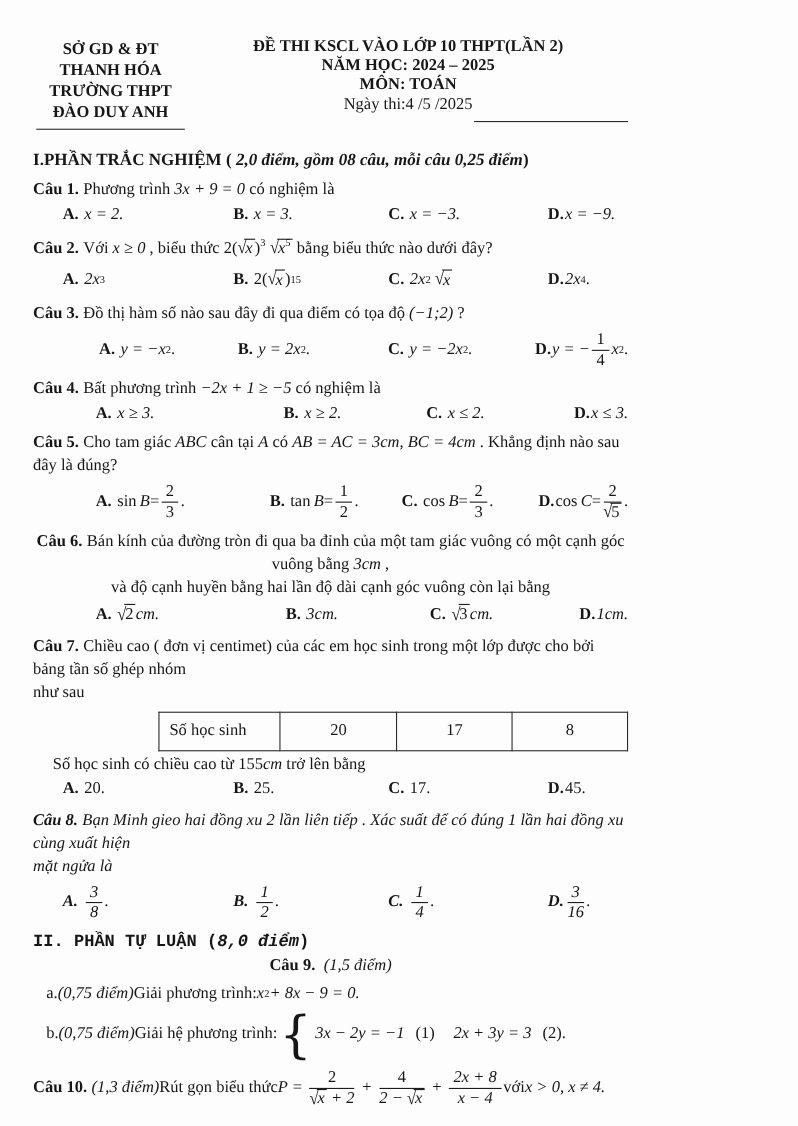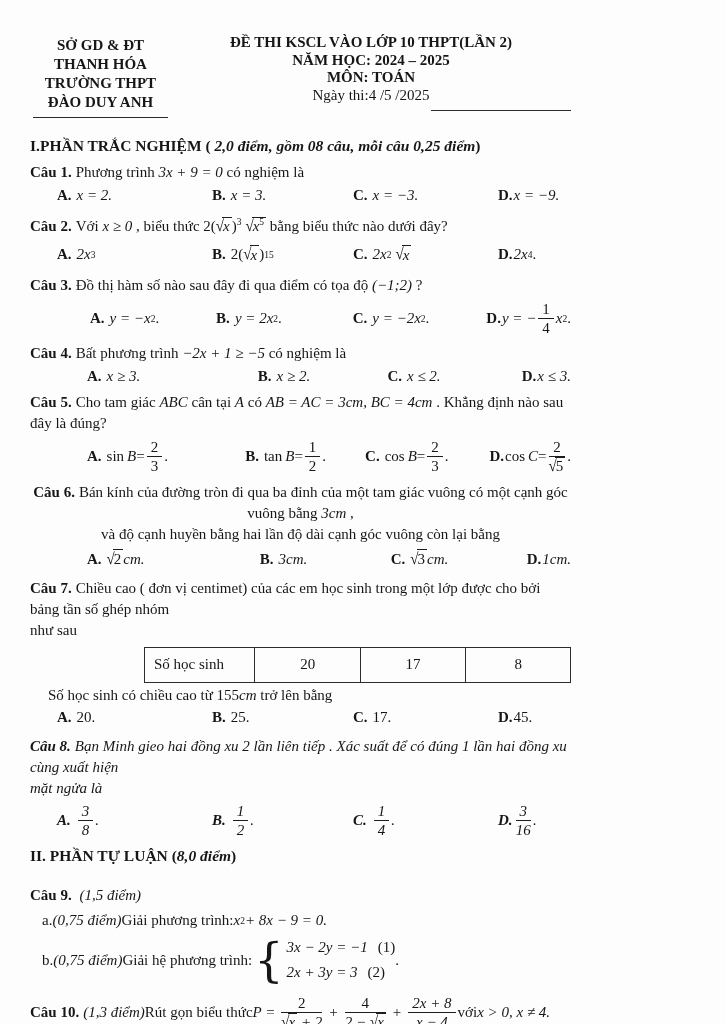--- a/index.html
+++ b/index.html
@@ -63,21 +63,21 @@
   table.freq td{border:1px solid #2c2c2c;text-align:center;padding:2px 6px;}
   table.freq tr:nth-child(1) td{height:30px;}
   table.freq tr:nth-child(2) td{height:26px;text-decoration:underline;}
   table.freq td:nth-child(1){width:103px;text-align:left;padding-left:9px;}
   table.freq td:nth-child(2),table.freq td:nth-child(3),table.freq td:nth-child(4){width:102px;}
   .caption{margin-top:3px;padding-left:18px;}
   
   .sub{padding-left:12px;margin-top:5px;display:flex;align-items:center;}
   .sys{display:inline-flex;align-items:center;vertical-align:middle;margin-left:2px;}
   .sys .brace{font-size:46px;font-weight:300;line-height:0.85;margin-right:3px;font-family:"DejaVu Serif",serif;}
-  .sys .rows{display:flex;flex-direction:column;gap:6px;}
+  .sys .rows{display:flex;flex-direction:row;gap:17px;}
   .sys .rows .row .up{margin-left:10px;}
   .q10line{display:flex;align-items:center;margin-top:12px;}
 </style>
 </head>
 <body>
 
 <div class="page">
 
   <div class="header">
     <div class="h-left">
@@ -351,23 +351,23 @@
           <b class="ol tight">D.</b>
           <span class="frac">
             <span class="num">3</span>
             <span class="den">16</span>
           </span>
           <span>.</span>
         </span>
     </div>
   </div>
 
-  <div class="sect" style="margin-top:8px;"><span>II. PHẦN TỰ LUẬN (</span><span class="bi">8,0 điểm</span><span>)</span></div>
-
-  <div class="q" style="margin-top:19px;">
+  <div class="sect" style="margin-top:8px;font-family:Liberation Mono, monospace;"><span>II. PHẦN TỰ LUẬN (</span><span class="bi">8,0 điểm</span><span>)</span></div>
+
+  <div class="q" style="margin-top:2px;text-align:center;">
     <div class="stem"><span class="ql">Câu 9.</span><span class="i"> (1,5 điểm)</span></div>
     <div class="sub">
         <span>a.</span>
         <span class="i"> (0,75 điểm)</span>
         <span> Giải phương trình: </span>
         <span class="m">x</span>
         <sup>2</sup>
         <span class="m"> + 8x − 9 = 0.</span>
       </div>
     <div class="sub" style="margin-top:7px;">

